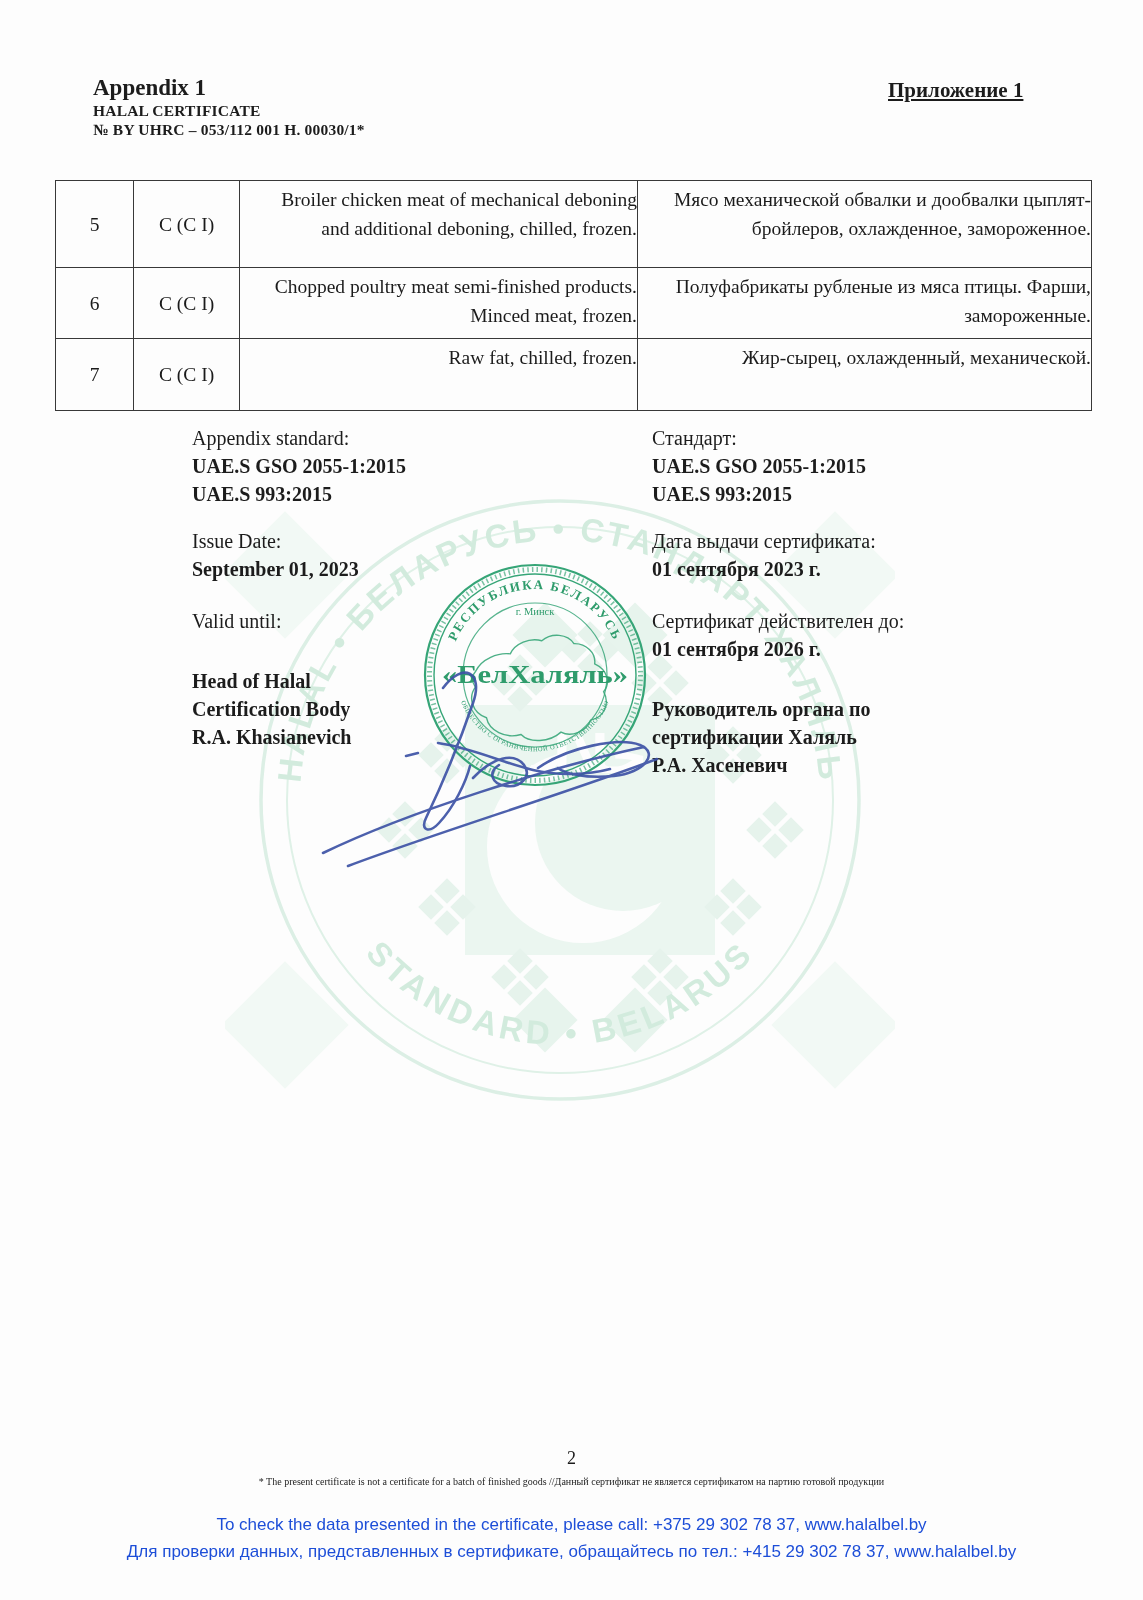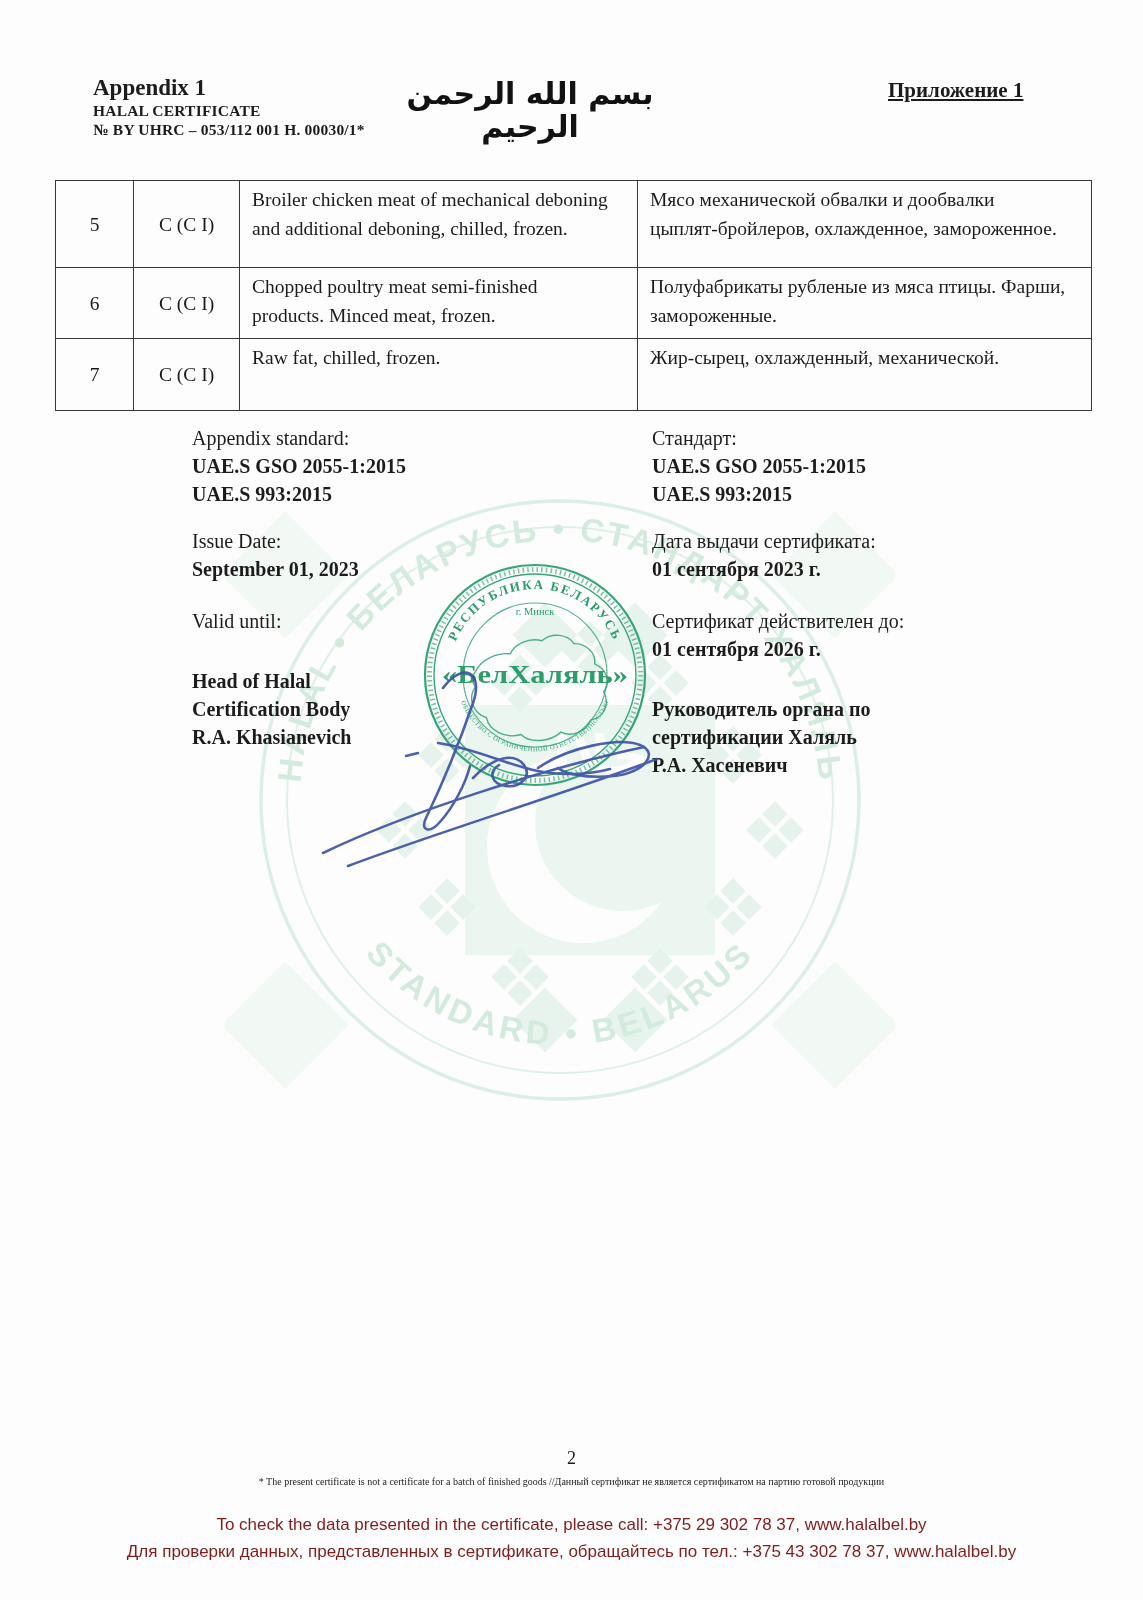--- a/index.html
+++ b/index.html
@@ -17,42 +17,42 @@
     position:absolute; left:385px; top:55px; width:290px; height:110px; z-index:3;
     display:flex; align-items:center; justify-content:center;
     font-family:"DejaVu Sans",sans-serif; font-size:30px; font-weight:bold;
     direction:rtl; color:#121212; text-align:center; line-height:1.1;
   }
   .hdr-right{position:absolute; left:888px; top:78px; z-index:3; font-size:21px; font-weight:bold;text-decoration:underline;}
   
   .tbl{position:absolute; left:55px; top:180px; width:1036px; z-index:2;
        border-collapse:collapse; table-layout:fixed; background:transparent;}
   .tbl td{border:1.6px solid #383838; font-size:19.5px; line-height:29px;
-          padding:4px 24px 4px 12px; vertical-align:top; color:#1b1b1b;}
+          padding:4px 0 4px 12px; vertical-align:top; color:#1b1b1b;text-align:right;}
   .tbl td.c{text-align:center; vertical-align:middle; padding:4px 2px;}
   
   .col{position:absolute; top:424px; z-index:2;}
   .col-en{left:192px; width:330px;}
   .col-ru{left:652px; width:400px;}
   .dl{font-size:20px; line-height:28px;}
   .b{font-weight:bold;}
   .gap1{margin-top:19px;}
   .gap2{margin-top:24px;}
   .gap3{margin-top:32px;}
   
   .wm{position:absolute; left:225px; top:455px; z-index:1;}
   .stamp{position:absolute; left:419px; top:559px; z-index:4;}
   .sig{position:absolute; left:288px; top:628px; z-index:5;}
   
   .pagenum{position:absolute; top:1448px; left:0; width:100%; text-align:center;
            font-size:18px; z-index:3;}
   .footnote{position:absolute; top:1476px; left:0; width:100%; text-align:center;
             font-size:10px; color:#1d1d1d; z-index:3;}
   .contact{position:absolute; left:0; width:100%; text-align:center; z-index:3;
-           font-family:"Liberation Sans","DejaVu Sans",sans-serif; font-size:17px; color:#7f1d1d;}
+           font-family:"Liberation Sans","DejaVu Sans",sans-serif; font-size:17px; color:#1d4ed8;}
   .contact-en{top:1515px;}
   .contact-ru{top:1542px;}
 </style>
 </head>
 <body>
 
 <div class="page">
 
   <svg class="wm" width="670" height="690" viewBox="0 0 670 690" aria-hidden="true">
     <defs>
@@ -102,21 +102,20 @@
       <textPath href="#wm-bot-arc" startOffset="50%" text-anchor="middle">STANDARD • BELARUS</textPath>
     </text>
   </svg>
 
   <div class="hdr-left">
     <div class="t1">Appendix 1</div>
     <div class="t2">HALAL CERTIFICATE</div>
     <div class="t3">№ BY UHRC – 053/112 001 H. 00030/1*</div>
   </div>
 
-  <div class="bismillah">بسم الله الرحمن الرحيم</div>
 
   <div class="hdr-right">Приложение 1</div>
 
   <table class="tbl">
     <colgroup>
         <col style="width:78px">
         <col style="width:106px">
         <col style="width:398px">
         <col style="width:454px">
       </colgroup>
@@ -200,15 +199,15 @@
       <path d="M250,140 C280,119 331,109 352,117 C372,125 356,145 326,148 C296,151 276,145 270,140"></path>
       <path d="M35,225 C120,184 262,139 356,119"></path>
       <path d="M60,238 C150,204 282,164 369,131"></path>
       <path d="M118,128 l12,-3"></path>
     </g>
   </svg>
 
   <div class="pagenum">2</div>
   <div class="footnote">* The present certificate is not a certificate for a batch of finished goods //Данный сертификат не является сертификатом на партию готовой продукции</div>
   <div class="contact contact-en">To check the data presented in the certificate, please call: +375 29 302 78 37, www.halalbel.by</div>
-  <div class="contact contact-ru">Для проверки данных, представленных в сертификате, обращайтесь по тел.: +375 43 302 78 37, www.halalbel.by</div>
+  <div class="contact contact-ru">Для проверки данных, представленных в сертификате, обращайтесь по тел.: +415 29 302 78 37, www.halalbel.by</div>
 
 </div>
 
 </body></html>

